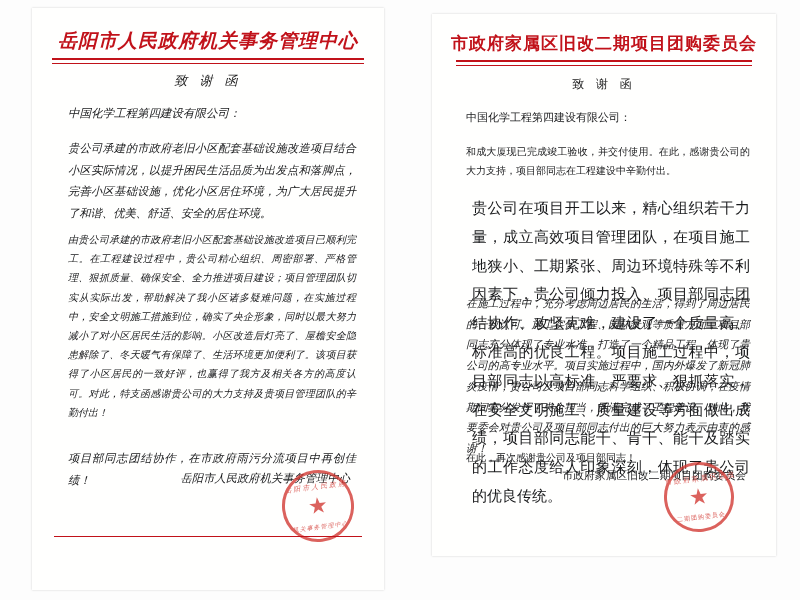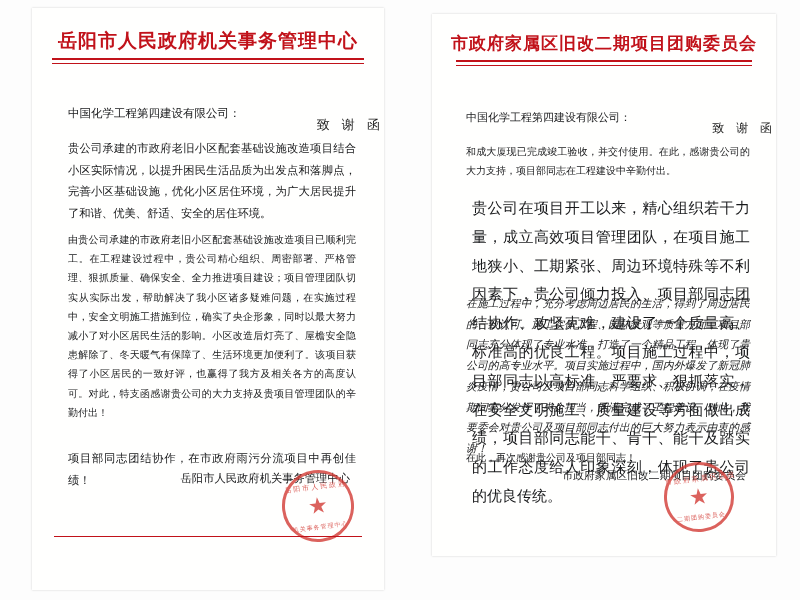--- a/index.html
+++ b/index.html
@@ -45,24 +45,23 @@
   .rule {
     position: absolute;
     background: #c1121a;
   }
   .rule.thick { height: 2px; }
   .rule.thin  { height: 1px; }
 
   .subtitle {
     position: absolute;
     left: 0; right: 0;
-    text-align: right;
+    text-align: center;
     color: #1a1a1a;
     letter-spacing: 4px;
-    margin-top: 44px;
   }
   .salutation {
     position: absolute;
     color: #18191b;
     white-space: nowrap;
   }
   .para {
     position: absolute;
     color: #18191b;
     text-align: justify;
@@ -111,21 +110,21 @@
     left: 0; right: 0;
     bottom: 7px;
     text-align: center;
     font-size: 6px;
     letter-spacing: 1px;
     color: #d33b35;
     white-space: nowrap;
   }
 
   
-  #doc-left { left: 32px; top: 8px; width: 352px; height: 582px; }
+  #doc-left { left: 32px; top: 8px; width: 352px; height: 582px; font-style: italic; }
   #doc-left .title-bar { top: 20px; font-size: 19px; }
   #doc-left .rule-a { left: 20px; right: 20px; top: 50px; }
   #doc-left .rule-b { left: 20px; right: 20px; top: 55px; }
   #doc-left .subtitle { top: 64px; font-size: 13px; }
   #doc-left .salutation { left: 36px; top: 98px; font-size: 11.5px; }
   #doc-left .p1 { left: 36px; right: 28px; top: 118px; font-size: 11.3px; }
   #doc-left .p2 { left: 36px; right: 28px; top: 210px; font-size: 10px; }
   #doc-left .p3 { left: 36px; right: 28px; top: 428px; font-size: 11.3px; }
   #doc-left .signature { right: 34px; top: 460px; font-size: 11.3px; }
   #doc-left .seal { left: 250px; top: 462px; width: 66px; height: 66px; }

